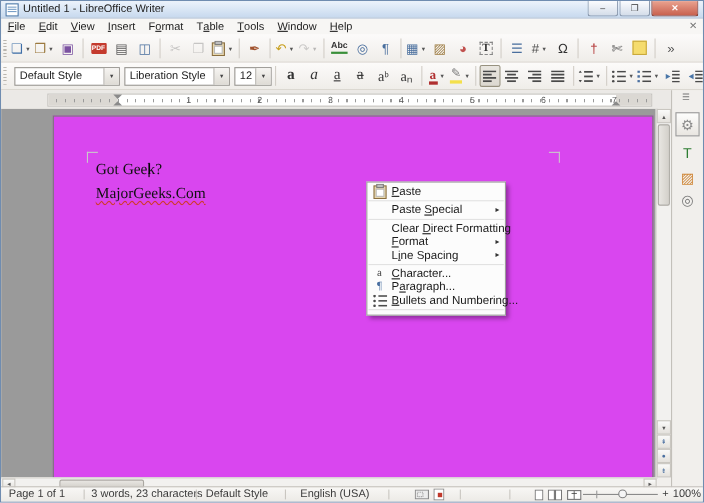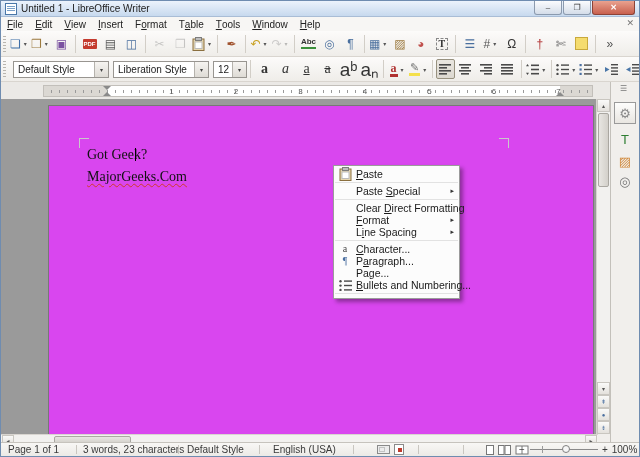--- a/index.html
+++ b/index.html
@@ -38,21 +38,21 @@
   .dd{font-size:6px;color:#555;margin-left:1px;width:7px;text-align:center}
   .tb-sep{width:1px;height:18px;background:#d2cec7;margin:0 3px;flex:0 0 1px}
   .cls-pdf{background:#c43b2e;color:#fff;font-size:6px;font-weight:bold;padding:2px 1px;border-radius:1px;letter-spacing:0}
   .cls-dashed{border:1px dashed #888;font-size:10px;font-weight:bold;padding:0 2px;font-family:"Liberation Serif",serif}
   .cls-note{width:11px;height:11px;background:#f5dc6e;border:1px solid #c9a93c;font-size:0}
   .cls-spell{font-size:8px;font-weight:bold;border-bottom:2px solid #3a8f3a;line-height:1.2;padding-bottom:1px}
   .cls-b{font-family:"Liberation Serif",serif;font-weight:bold;font-size:14px}
   .cls-i{font-family:"Liberation Serif",serif;font-style:italic;font-size:14px}
   .cls-u{font-family:"Liberation Serif",serif;text-decoration:underline;font-size:14px}
   .cls-st{font-family:"Liberation Serif",serif;text-decoration:line-through;font-size:14px}
-  .cls-b2{font-family:Liberation Sans, sans-serif;font-size:19px}
+  .cls-b2{font-family:Liberation Serif, serif;font-size:13px}
   .cls-fc{font-family:"Liberation Serif",serif;font-weight:bold;font-size:12px;border-bottom:3px solid #b03030;line-height:1;padding:0 1px}
   .cls-hl{font-size:11px;border-bottom:3px solid #f4e04b;line-height:1;padding:0 1px}
   .combo{height:17px;background:#fff;border:1px solid #989590;display:flex;align-items:center;
     font-size:10px;margin-left:4px;box-sizing:border-box;flex:0 0 auto}
   .combo .val{padding:0 4px;flex:1;white-space:nowrap;overflow:hidden;color:#222}
   .combo .cbtn{width:13px;height:100%;background:linear-gradient(#f6f4f1,#dedbd5);border-left:1px solid #b5b2ac;
     display:flex;align-items:center;justify-content:center;font-size:6px;color:#444;flex:0 0 13px}
   
   .ruler-row{position:absolute;top:81px;left:0;width:611px;height:17px;background:#ebe9e6}
   .ruler{position:absolute;left:42px;top:3px;width:550px;height:12px;background:#fff;border:1px solid #c2bfba;box-sizing:border-box}
@@ -488,24 +488,20 @@
       <div class="ctx-sep"></div>
       <div class="ctx-item">
         <span class="ctx-icon" style="color: rgb(68, 68, 68); font-family: &quot;Liberation Serif&quot;, serif;">a</span>
         <span class="ctx-label"><u>C</u>haracter...</span>
       </div>
       <div class="ctx-item">
         <span class="ctx-icon" style="color: rgb(74, 111, 160); font-family: &quot;Liberation Serif&quot;, serif;">¶</span>
         <span class="ctx-label">P<u>a</u>ragraph...</span>
       </div>
       <div class="ctx-item">
-        <span class="ctx-icon"></span>
-        <span class="ctx-label">Page...</span>
-      </div>
-      <div class="ctx-item">
         <span class="ctx-icon">
           <svg width="13" height="11" fill="#4a4a4a">
             <circle cx="1.5" cy="1.2" r="1.2"></circle>
             <circle cx="1.5" cy="5.6" r="1.2"></circle>
             <circle cx="1.5" cy="10" r="1.2"></circle>
             <rect x="5" y="0.4" width="8" height="1.4"></rect>
             <rect x="5" y="4.8" width="8" height="1.4"></rect>
             <rect x="5" y="9.2" width="8" height="1.4"></rect>
           </svg>
         </span>

